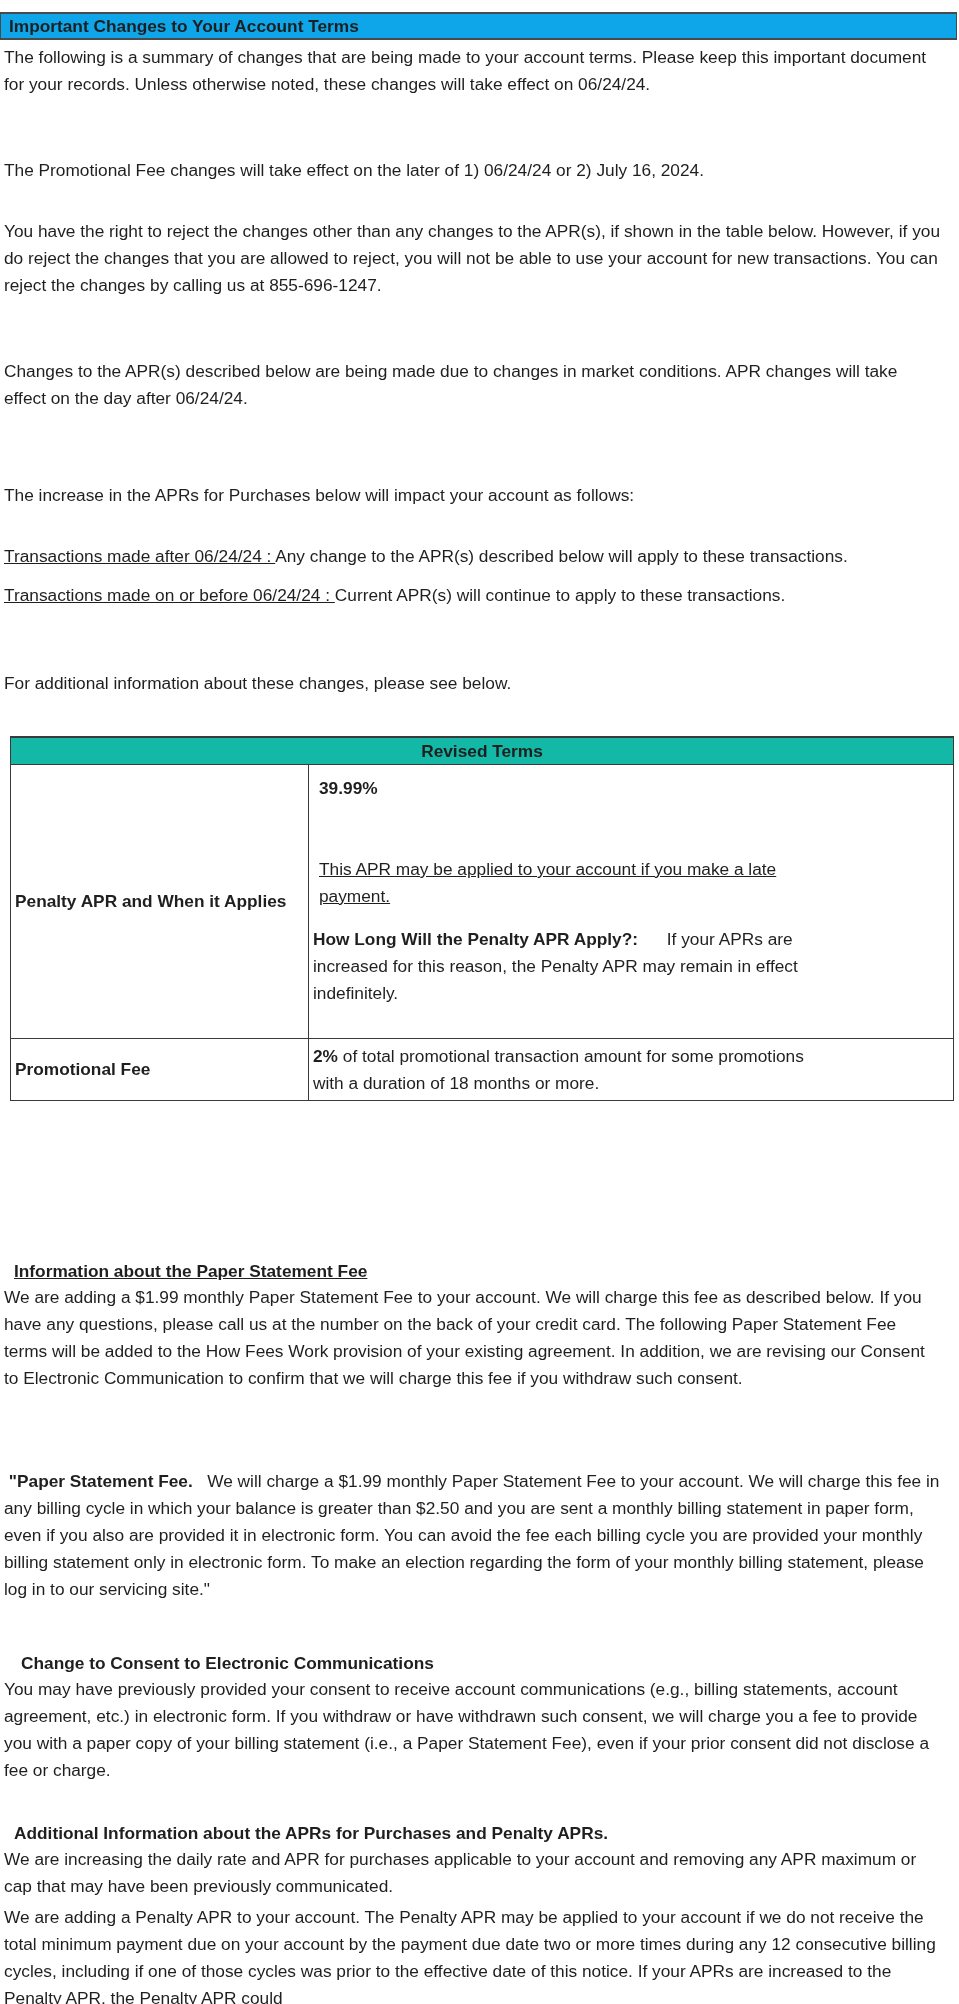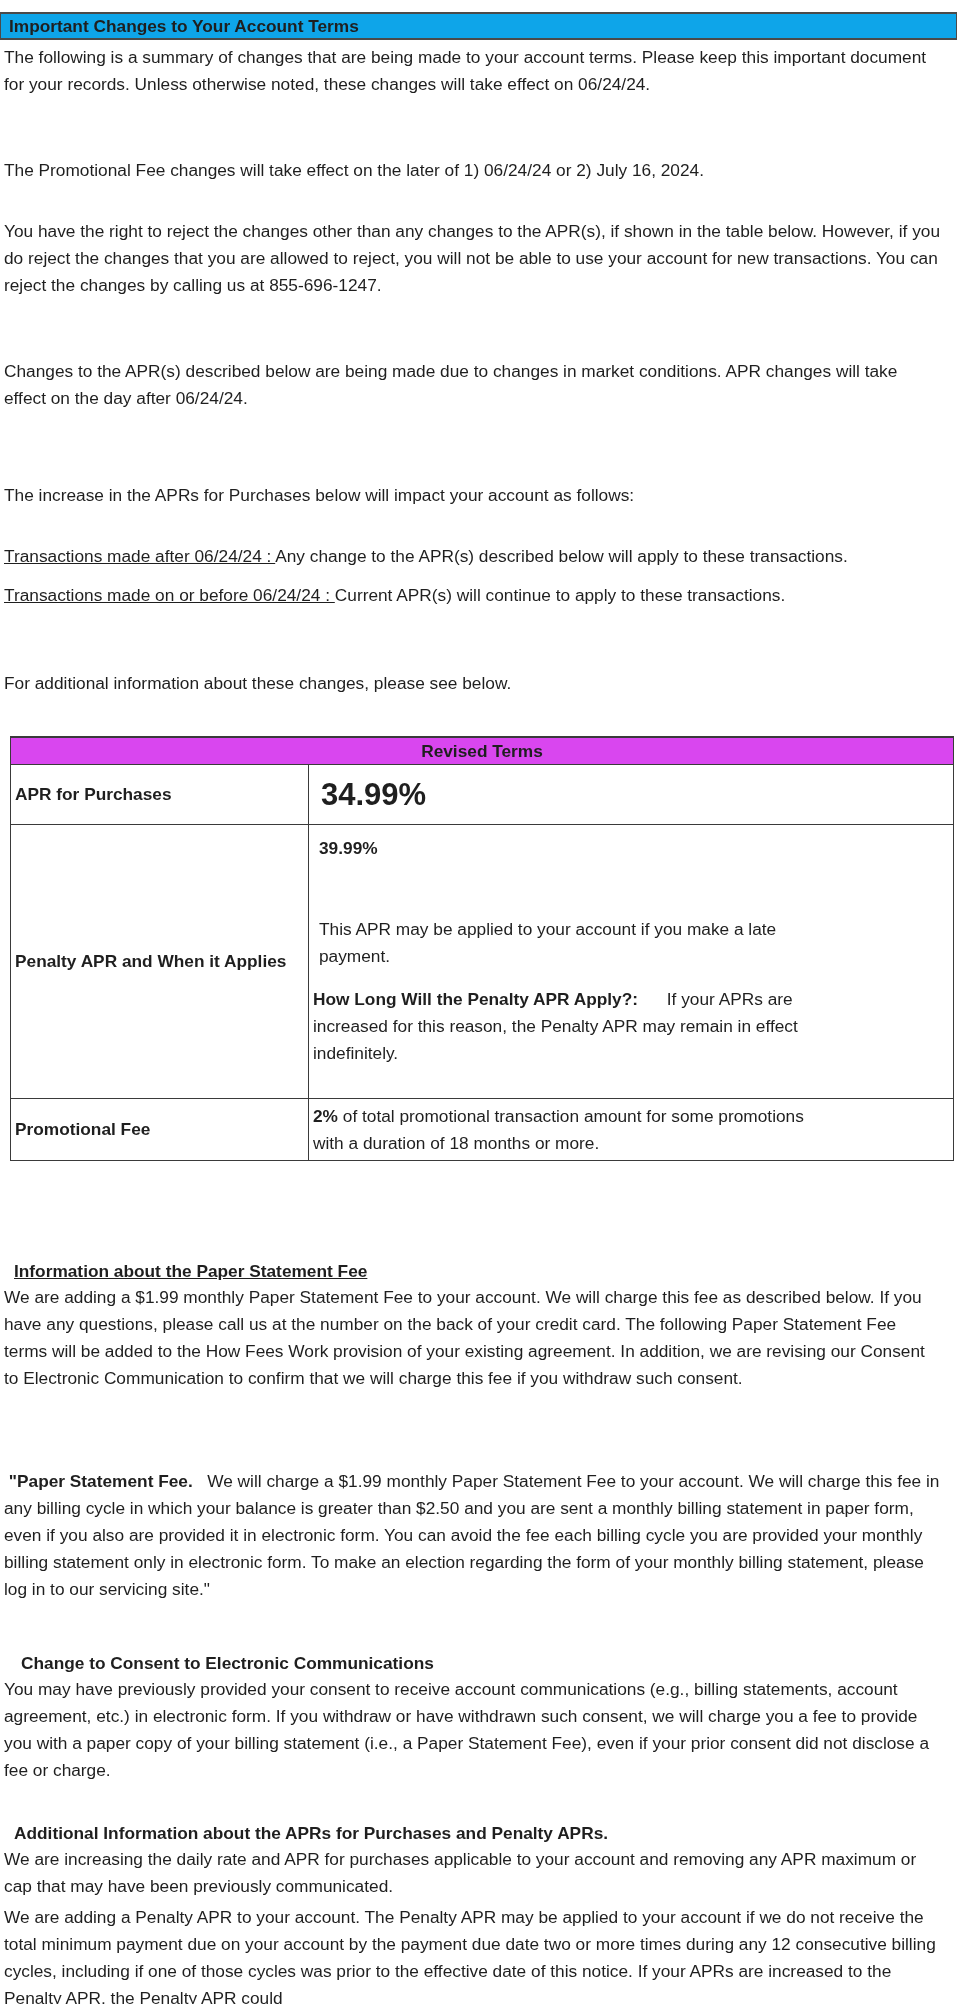--- a/index.html
+++ b/index.html
@@ -33,21 +33,21 @@
     position: absolute; left: 10px; top: 736px; width: 944px;
     border-collapse: collapse;
     font-size: 17.3px; line-height: 27px;
   }
   table.terms td, table.terms th {
     border: 1.5px solid #3a3a3a;
     vertical-align: middle;
     padding: 0 4px;
   }
   table.terms th {
-    background: #d946ef; font-weight: bold; height: 26px; line-height: 24px;
+    background: #14b8a6; font-weight: bold; height: 26px; line-height: 24px;
     border-top: 2px solid #3a3a3a;
   }
   td.lbl { width: 289px; font-weight: bold; padding-left: 8px; line-height: 27px; }
   td.val { padding-left: 6px; }
   .big { font-size: 31px; font-weight: bold; line-height: 58px; padding-left: 8px; }
   .sect-title { font-weight: bold; }
 </style>
 </head>
 <body>
 
@@ -65,29 +65,25 @@
 <p class="p" style="top:582px;">
   <span class="u"> Transactions made on or before 06/24/24 :  </span><span> Current APR(s) will continue to apply to these transactions.</span>
 </p>
 <p class="p" style="top:670px;">For additional information about these changes, please see below.</p>
 
 <table class="terms">
   <tbody>
       <tr>
     <th colspan="2">Revised Terms</th>
   </tr>
-  <tr style="height:60px;">
-    <td class="lbl">APR for Purchases</td>
-    <td class="val"><span class="big">34.99%</span></td>
-  </tr>
   <tr style="height:274px;">
     <td class="lbl">Penalty APR and When it Applies</td>
     <td class="val" style="vertical-align:top; padding-top:10px;">
       <div class="b" style="padding-left:6px;">39.99%</div>
-      <div style="margin-top:54px; padding-left:6px; width:520px;">This APR may be applied to your account if you make a late payment.</div>
+      <div style="margin-top:54px; padding-left:6px; width:520px;text-decoration:underline;">This APR may be applied to your account if you make a late payment.</div>
       <div style="margin-top:16px; width:540px;">
         <span class="b">How Long Will the Penalty APR Apply?:</span>&nbsp;&nbsp;&nbsp;&nbsp;&nbsp;&nbsp;<span>If your APRs are increased for this reason, the Penalty APR may remain in effect indefinitely.</span>
       </div>
     </td>
   </tr>
   <tr style="height:62px;">
     <td class="lbl">Promotional Fee</td>
     <td class="val">
       <div style="width:520px;"><span class="b">2%</span><span> of total promotional transaction amount for some promotions with a duration of 18 months or more.</span></div>
     </td>

